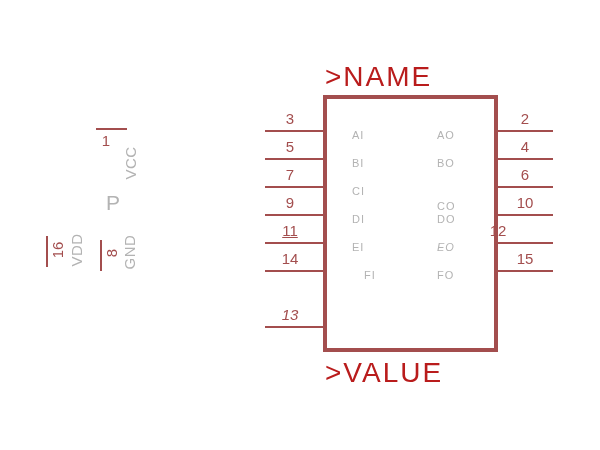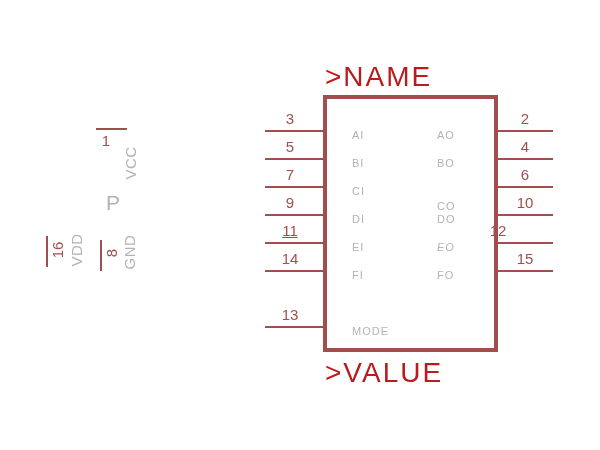--- a/index.html
+++ b/index.html
@@ -44,25 +44,24 @@
   <div class="hline" style="left:265px;top:214px;width:58px;"></div>
   <div class="pinnum ctr" style="left:270px;top:195px;width:40px;">9</div>
   <div class="pinname" style="left:352px;top:201px;">DI</div>
 
   <div class="hline" style="left:265px;top:242px;width:58px;"></div>
   <div class="pinnum ctr" style="left:270px;top:223px;width:40px;text-decoration:underline;">11</div>
   <div class="pinname" style="left:352px;top:229px;">EI</div>
 
   <div class="hline" style="left:265px;top:270px;width:58px;"></div>
   <div class="pinnum ctr" style="left:270px;top:251px;width:40px;">14</div>
-  <div class="pinname" style="left:352px;top:257px;">FI</div>
+  <div class="pinname" style="left:364px;top:257px;">FI</div>
 
   <div class="hline" style="left:265px;top:326px;width:58px;"></div>
-  <div class="pinnum ctr" style="left:270px;top:307px;width:40px;">13</div>
-  <div class="pinname" style="left:352px;top:313px;">MODE</div>
+  <div class="pinnum ctr" style="left:270px;top:307px;width:40px;font-style:italic;">13</div>
 
   <div class="hline" style="left:497px;top:130px;width:56px;"></div>
   <div class="pinnum ctr" style="left:505px;top:111px;width:40px;">2</div>
   <div class="pinname" style="left:437px;top:117px;">AO</div>
 
   <div class="hline" style="left:497px;top:158px;width:56px;"></div>
   <div class="pinnum ctr" style="left:505px;top:139px;width:40px;">4</div>
   <div class="pinname" style="left:437px;top:145px;">BO</div>
 
   <div class="hline" style="left:497px;top:186px;width:56px;"></div>

